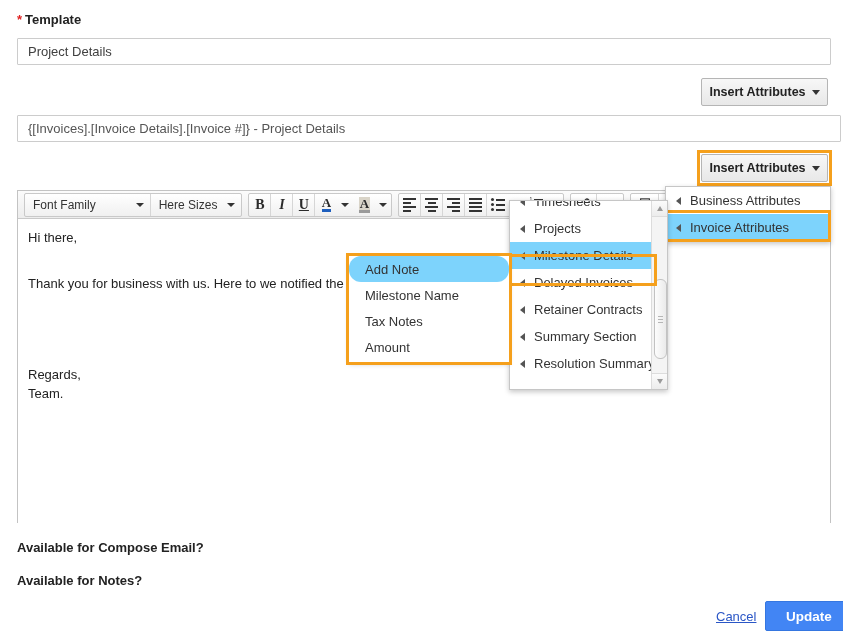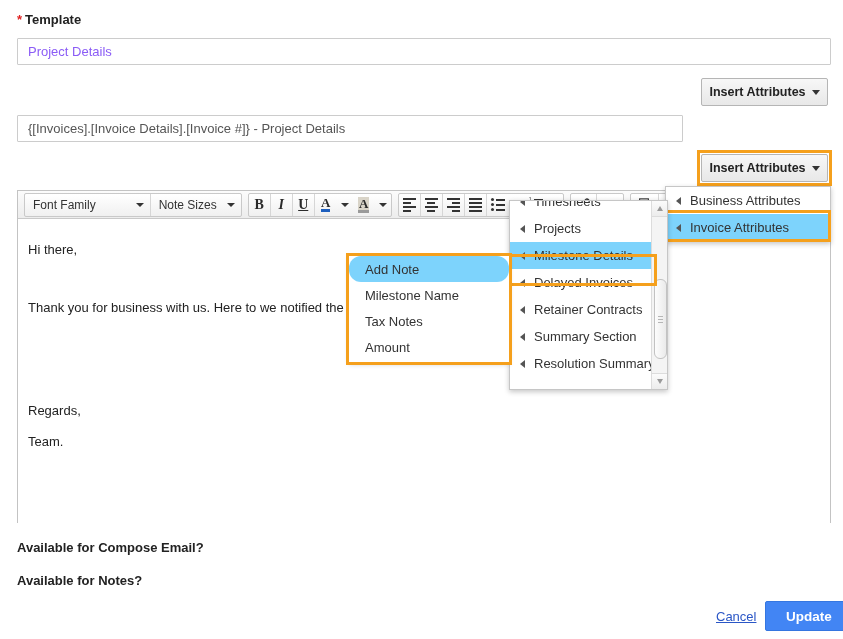--- a/index.html
+++ b/index.html
@@ -39,21 +39,21 @@
     background: #ffffff;
     height: 27px;
     line-height: 25px;
     padding: 0 10px;
     font-family: "Liberation Sans", sans-serif;
     font-size: 13px;
     color: #555555;
     outline: none;
     border-radius: 1px;
   }
-  .text-input.readonly { color: #8b5cf6; }
+  .text-input.readonly { color: #404040; }
 
   
   .ia-btn {
     box-sizing: border-box;
     display: inline-flex;
     align-items: center;
     justify-content: center;
     gap: 6px;
     background: #efefef;
     background-image: linear-gradient(#f7f7f7, #e8e8e8);
@@ -167,21 +167,21 @@
   .editor-body {
     box-sizing: border-box;
     background: #ffffff;
     padding: 10px 10px 0 10px;
     font-family: "Liberation Sans", sans-serif;
     font-size: 13px;
     color: #222222;
     line-height: 1.45;
     overflow: hidden;
   }
-  .editor-body p { margin: 12px 0 0 0; }
+  .editor-body p { margin: 0 0 0 0; }
   .body-gap-1 { height: 27px; }
   .body-gap-2 { height: 72px; }
 
   
   .menu {
     box-sizing: border-box;
     background: #ffffff;
     border: 1px solid #c6c6c6;
     box-shadow: 0 2px 5px rgba(0,0,0,0.22);
   }
@@ -271,37 +271,37 @@
 <body>
 
 <div class="abs" style="left:17px; top:12px;">
   <span class="req-star">*</span><span class="field-label">Template</span>
 </div>
 <div class="abs text-input readonly" style="left:17px; top:38px; width:814px;">Project Details</div>
 
 <div class="abs" style="left:17px; top:90px;margin-top:25px;">
   <span class="field-label">Subject</span>
 </div>
-<div class="abs text-input" style="left:17px; top:115px; width:666px;">{[Invoices].[Invoice Details].[Invoice #]}  - Project Details</div>
+<div class="abs text-input" style="left:17px; top:115px; width:824px;">{[Invoices].[Invoice Details].[Invoice #]}  - Project Details</div>
 
 <div class="abs ia-btn" style="left:701px; top:78px; width:127px;">
   <span>Insert Attributes</span>
   <span class="caret-down"></span>
 </div>
 
 <div class="abs editor-wrap" style="left:17px; top:190px; width:814px; height:333px;">
   <div class="editor-toolbar">
 
     <div class="tgroup">
       <div class="tbtn wide" style="min-width:92px;gap:40px;">
         <span>Font Family</span>
         <span class="mini-caret"></span>
       </div>
       <div class="tbtn wide" style="min-width:85px; border-right:none;">
-        <span>Note Sizes</span>
+        <span>Here Sizes</span>
         <span class="mini-caret"></span>
       </div>
     </div>
 
     <div class="tgroup">
       <div class="tbtn">
           <span class="ic-b">B</span>
         </div>
       <div class="tbtn">
           <span class="ic-i">I</span>

